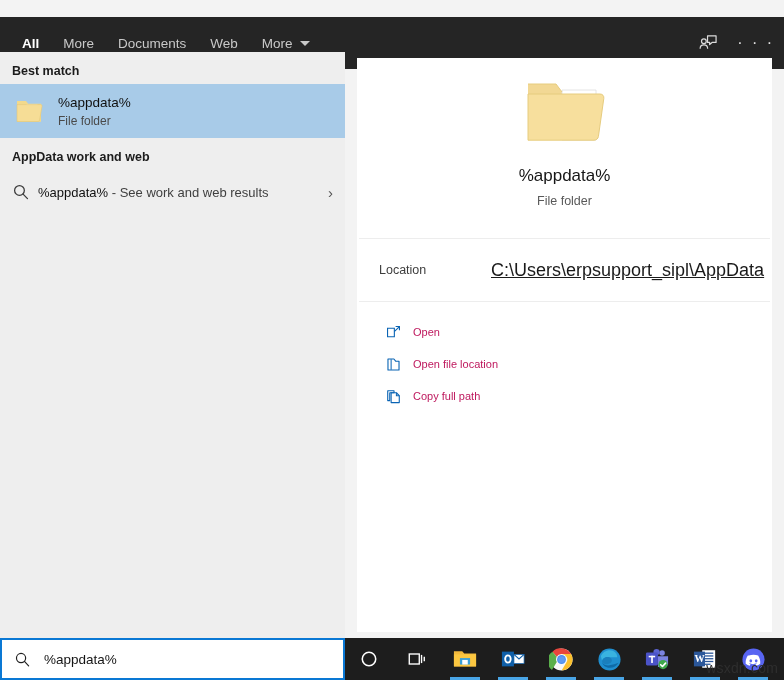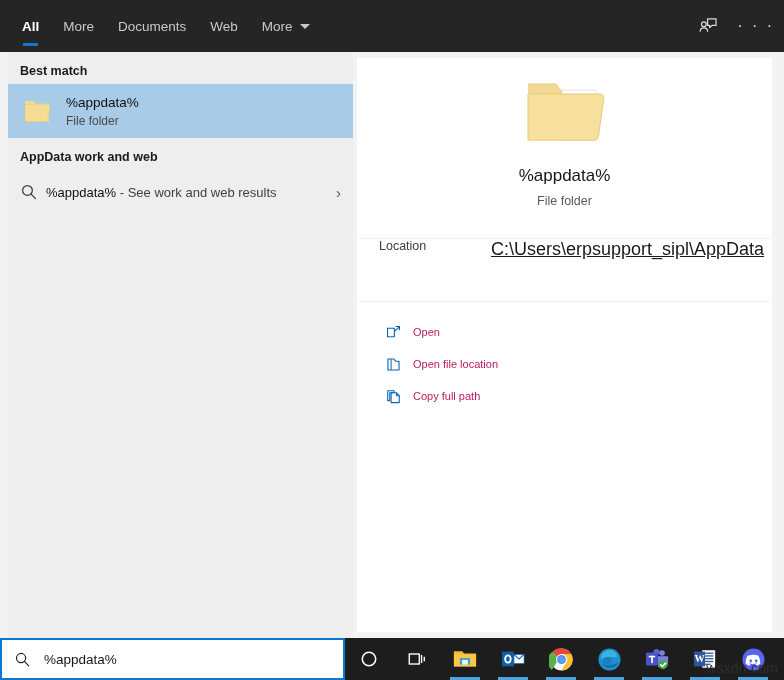--- a/index.html
+++ b/index.html
@@ -6,21 +6,21 @@
   html, body {
     width: 784px; height: 680px;
     overflow: hidden;
     font-family: "Liberation Sans", sans-serif;
     background: #f3f3f3;
   }
   #root { position: relative; width: 784px; height: 680px; }
 
   
   .navbar {
-    position: absolute; left: 0; top: 0; width: 784px; height: 52px;
+    position: absolute; left: 0; top: 17px; width: 784px; height: 52px;
     background: #252525;
     display: flex; align-items: center;
   }
   .tabs { display: flex; align-items: center; height: 52px; padding-left: 10px; }
   .tab {
     position: relative;
     height: 52px;
     padding: 0 12px;
     display: flex; align-items: center;
     color: #c9c9c9;
@@ -53,21 +53,20 @@
     display: flex; align-items: center; justify-content: center;
     color: #dddddd;
   }
   .dots { letter-spacing: 2.5px; font-size: 16px; color: #e0e0e0; line-height: 1; }
 
   
   .left-pane {
     position: absolute; left: 0; top: 52px;
     width: 345px; height: 586px;
     background: #eeeeee;
-    margin-left: 8px;
   }
   .section-head {
     font-size: 12.5px;
     color: #1b1b1b;
     font-weight: bold;
     padding: 12px 0 6px 12px;
   }
   .result-row {
     display: flex; align-items: center;
     height: 54px;
@@ -100,21 +99,21 @@
   }
   .preview-hero {
     height: 180px;
     display: flex; flex-direction: column;
     align-items: center; justify-content: flex-start;
     padding-top: 18px;
   }
   .hero-name { font-size: 17px; color: #161616; margin-top: 14px; }
   .hero-kind { font-size: 12.5px; color: #595959; margin-top: 8px; }
   .sep { height: 1px; background: #ededed; margin: 0 2px; }
-  .loc-block { height: 62px; display: flex; padding-left: 22px; }
+  .loc-block { height: 62px; display: flex; align-items: center; padding-left: 22px; }
   .loc-label { font-size: 12.5px; color: #3d3d3d; width: 112px; flex: 0 0 112px; }
   .loc-value { font-size: 18px; color: #1a1a1a; text-decoration: underline; cursor: pointer; }
   .actions { padding-top: 14px; }
   .action {
     display: flex; align-items: center;
     height: 32px; padding-left: 28px;
     cursor: default;
   }
   .action-icon { width: 28px; flex: 0 0 28px; display:flex; align-items:center; color:#0a64b4; }
   .action-label { font-size: 11px; color: #be185d; }

